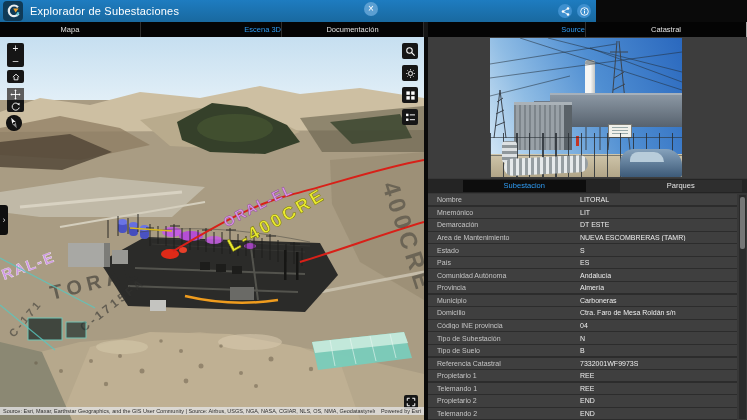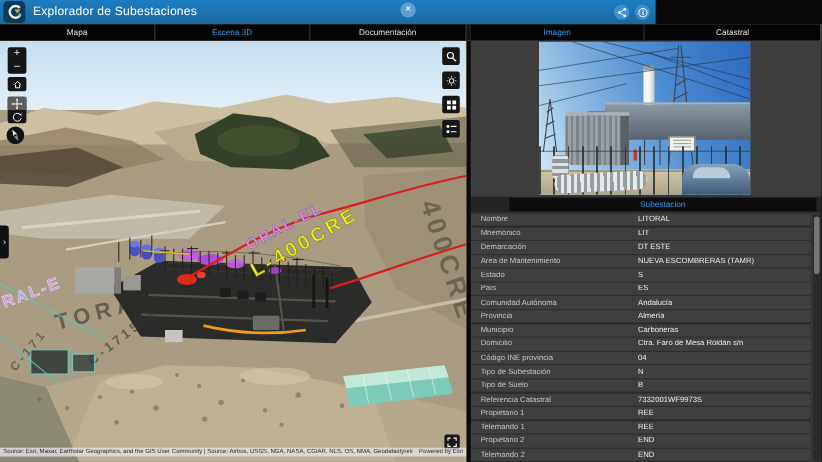--- a/index.html
+++ b/index.html
@@ -18,21 +18,21 @@
   .hdr-icons { position:absolute; right:5px; top:4px; display:flex; gap:5px; }
   .hdr-icon { width:14px; height:14px; border-radius:50%; background:#3f90cf;
               display:flex; align-items:center; justify-content:center; cursor:pointer; }
 
   
   .navbar { position:absolute; left:0; top:22px; width:747px; height:15px; background:#a3a3a3;
             display:flex; z-index:30; }
   .nav-tab { height:15px; line-height:15px; text-align:center; font-size:7.5px; color:#e2e2e2;
              border-right:1px solid #2e2e2e; background:#040404; cursor:pointer;
              white-space:nowrap; overflow:hidden; }
-  .nav-tab.active { color:#2f9bf2; }
+  .nav-tab.active { color:#2f9bf2;text-align:right; }
   .nav-gap { width:4px; height:15px; background:#151515; }
 
   
   .scene { position:absolute; left:0; top:37px; width:424px; height:383px; background:#a99c83; overflow:hidden; }
   .scene svg.terrain { position:absolute; left:0; top:0; }
 
   .widget { position:absolute; background:#161616; color:#fff; display:flex; align-items:center;
             justify-content:center; cursor:pointer; }
   .zoomw { left:7px; top:6px; width:17px; height:24px; flex-direction:column; border-radius:2px; }
   .zbtn { width:17px; height:12px; line-height:12px; text-align:center; font-size:10px; color:#eee; cursor:pointer; }
@@ -135,21 +135,21 @@
         </svg>
       </div>
     </div>
   </div>
 
   <div class="navbar">
     <div class="nav-tab" style="width:141px">Mapa</div>
     <div class="nav-tab active" style="width:141px">Escena 3D</div>
     <div class="nav-tab" style="width:142px">Documentación</div>
     <div class="nav-gap"></div>
-    <div class="nav-tab active" style="width:158px">Imagen</div>
+    <div class="nav-tab active" style="width:158px">Source</div>
     <div class="nav-tab" style="width:160px;border-right:none">Catastral</div>
   </div>
 
   <div class="scene">
     <svg class="terrain" width="424" height="383" viewBox="0 37 424 383">
       <defs>
         <linearGradient id="skyg" x1="0" y1="0" x2="0" y2="1">
           <stop offset="0" stop-color="#c6dfF0"></stop>
             <stop offset="1" stop-color="#e9f3f9"></stop>
         </linearGradient>
@@ -368,20 +368,21 @@
         <div class="ground"></div>
         <div class="fence"></div>
         <div class="pipe-elbow"></div>
         <div class="pipe"></div>
         <div class="car"></div>
       </div>
     </div>
 
     <div class="detail-tabs">
       <div class="dtab active">Subestacion</div>
+      <div class="dtab">Parques</div>
     </div>
 
     <div class="attr-table">
 
         <div class="attr-row">
           <div class="attr-label">Nombre</div>
           <div class="attr-value">LITORAL</div>
         </div>
 
         <div class="attr-row">

